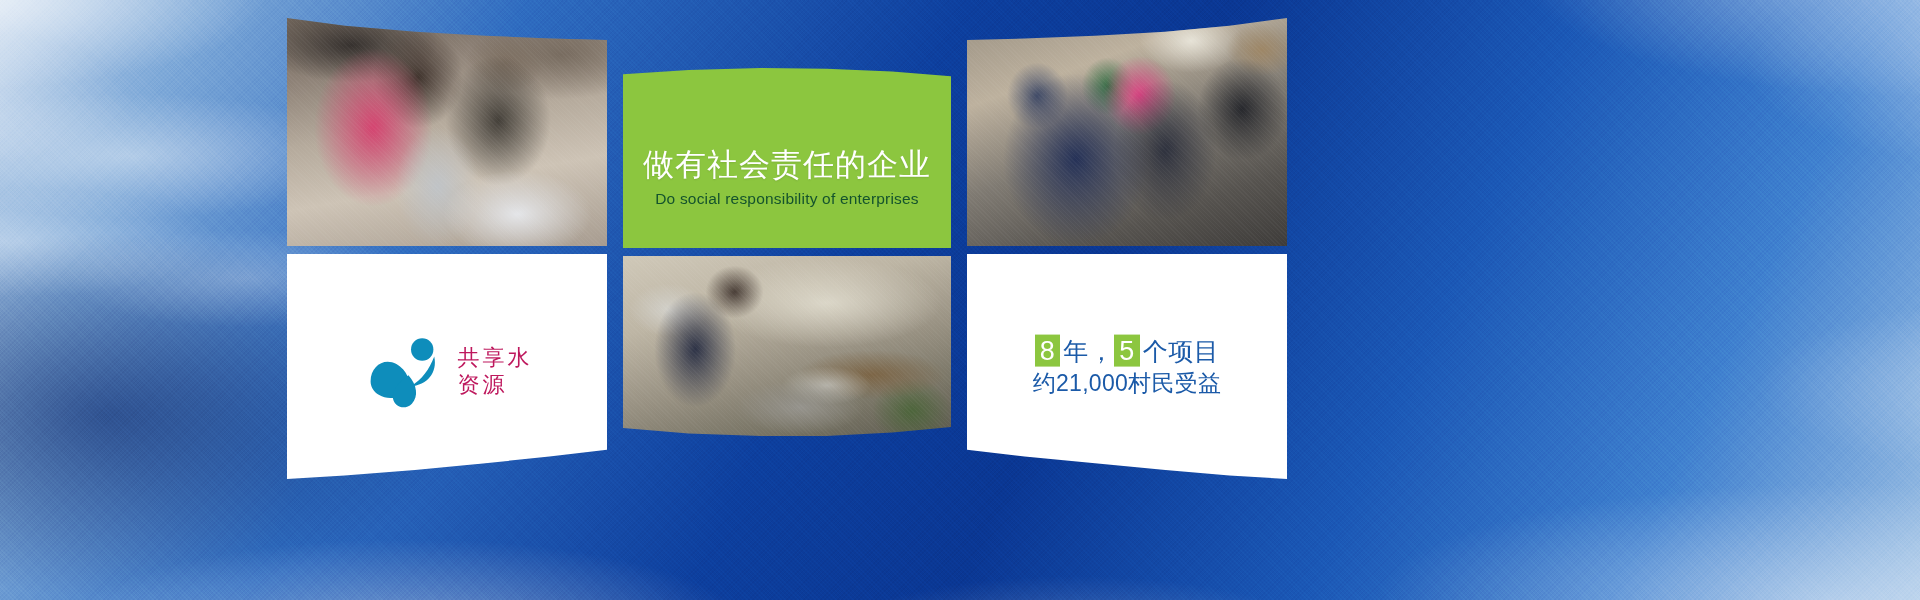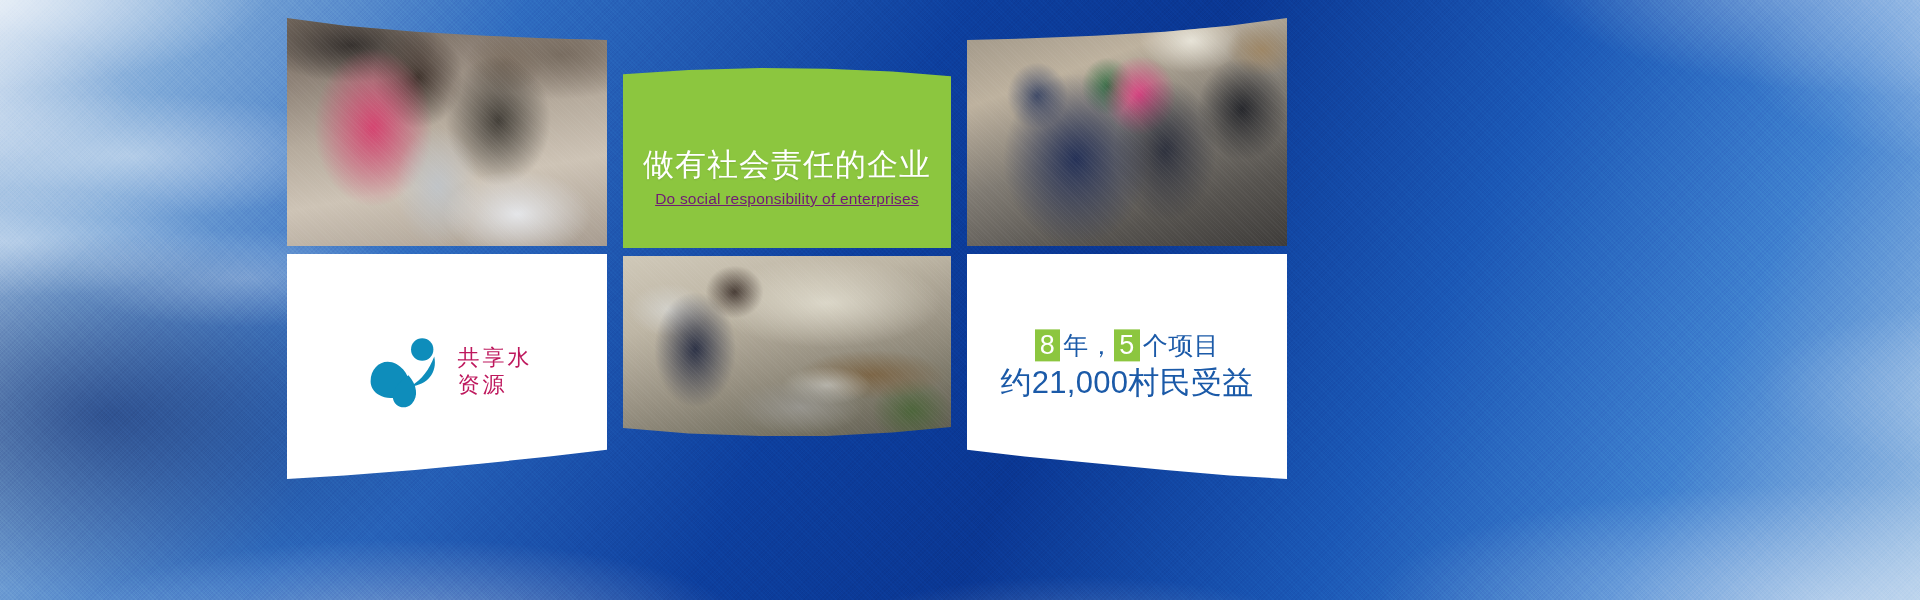--- a/index.html
+++ b/index.html
@@ -162,22 +162,22 @@
   }
   .green-inner{
     width:100%;text-align:center;padding-top:40px;
   }
   .cn-head{
     color:#ffffff;font-size:31px;line-height:1.12;letter-spacing:1px;
     font-weight:400;white-space:nowrap;
     text-shadow:0 1px 2px rgba(0,0,0,.10);
   }
   .en-sub{
-    color:#701a75;font-size:15.5px;line-height:1.25;letter-spacing:.2px;
-    margin-top:6px;white-space:nowrap;text-decoration:underline;
+    color:#14532d;font-size:15.5px;line-height:1.25;letter-spacing:.2px;
+    margin-top:6px;white-space:nowrap;
   }
 
   
   .logo-wrap{
     position:absolute;left:0;right:0;top:52%;transform:translateY(-50%);
     display:flex;align-items:center;justify-content:center;gap:10px;
   }
   .logo-mark{width:86px;height:86px;display:block;flex:none;}
   .logo-text{
     color:#be185d;font-size:22px;line-height:1.25;letter-spacing:3px;
@@ -192,21 +192,21 @@
   .stat-line1{
     font-size:25px;line-height:1.2;white-space:nowrap;letter-spacing:.5px;
     display:flex;align-items:center;justify-content:center;gap:0;
   }
   .hl{
     background:#8cc63f;color:#ffffff;
     padding:0 5px;margin:0 3px 0 0;display:inline-block;
     font-size:27px;line-height:1.22;
   }
   .stat-line2,.stat-line3{
-    font-size:31px;line-height:1.3;white-space:nowrap;letter-spacing:.3px;margin-top:2px;
+    font-size:23px;line-height:1.3;white-space:nowrap;letter-spacing:.3px;margin-top:2px;
   }
 </style>
 </head>
 <body>
 
 <div id="stage">
 
   <div class="bg-base"></div>
   <div class="bg-cloud"></div>
   <div class="bg-weave"></div>

